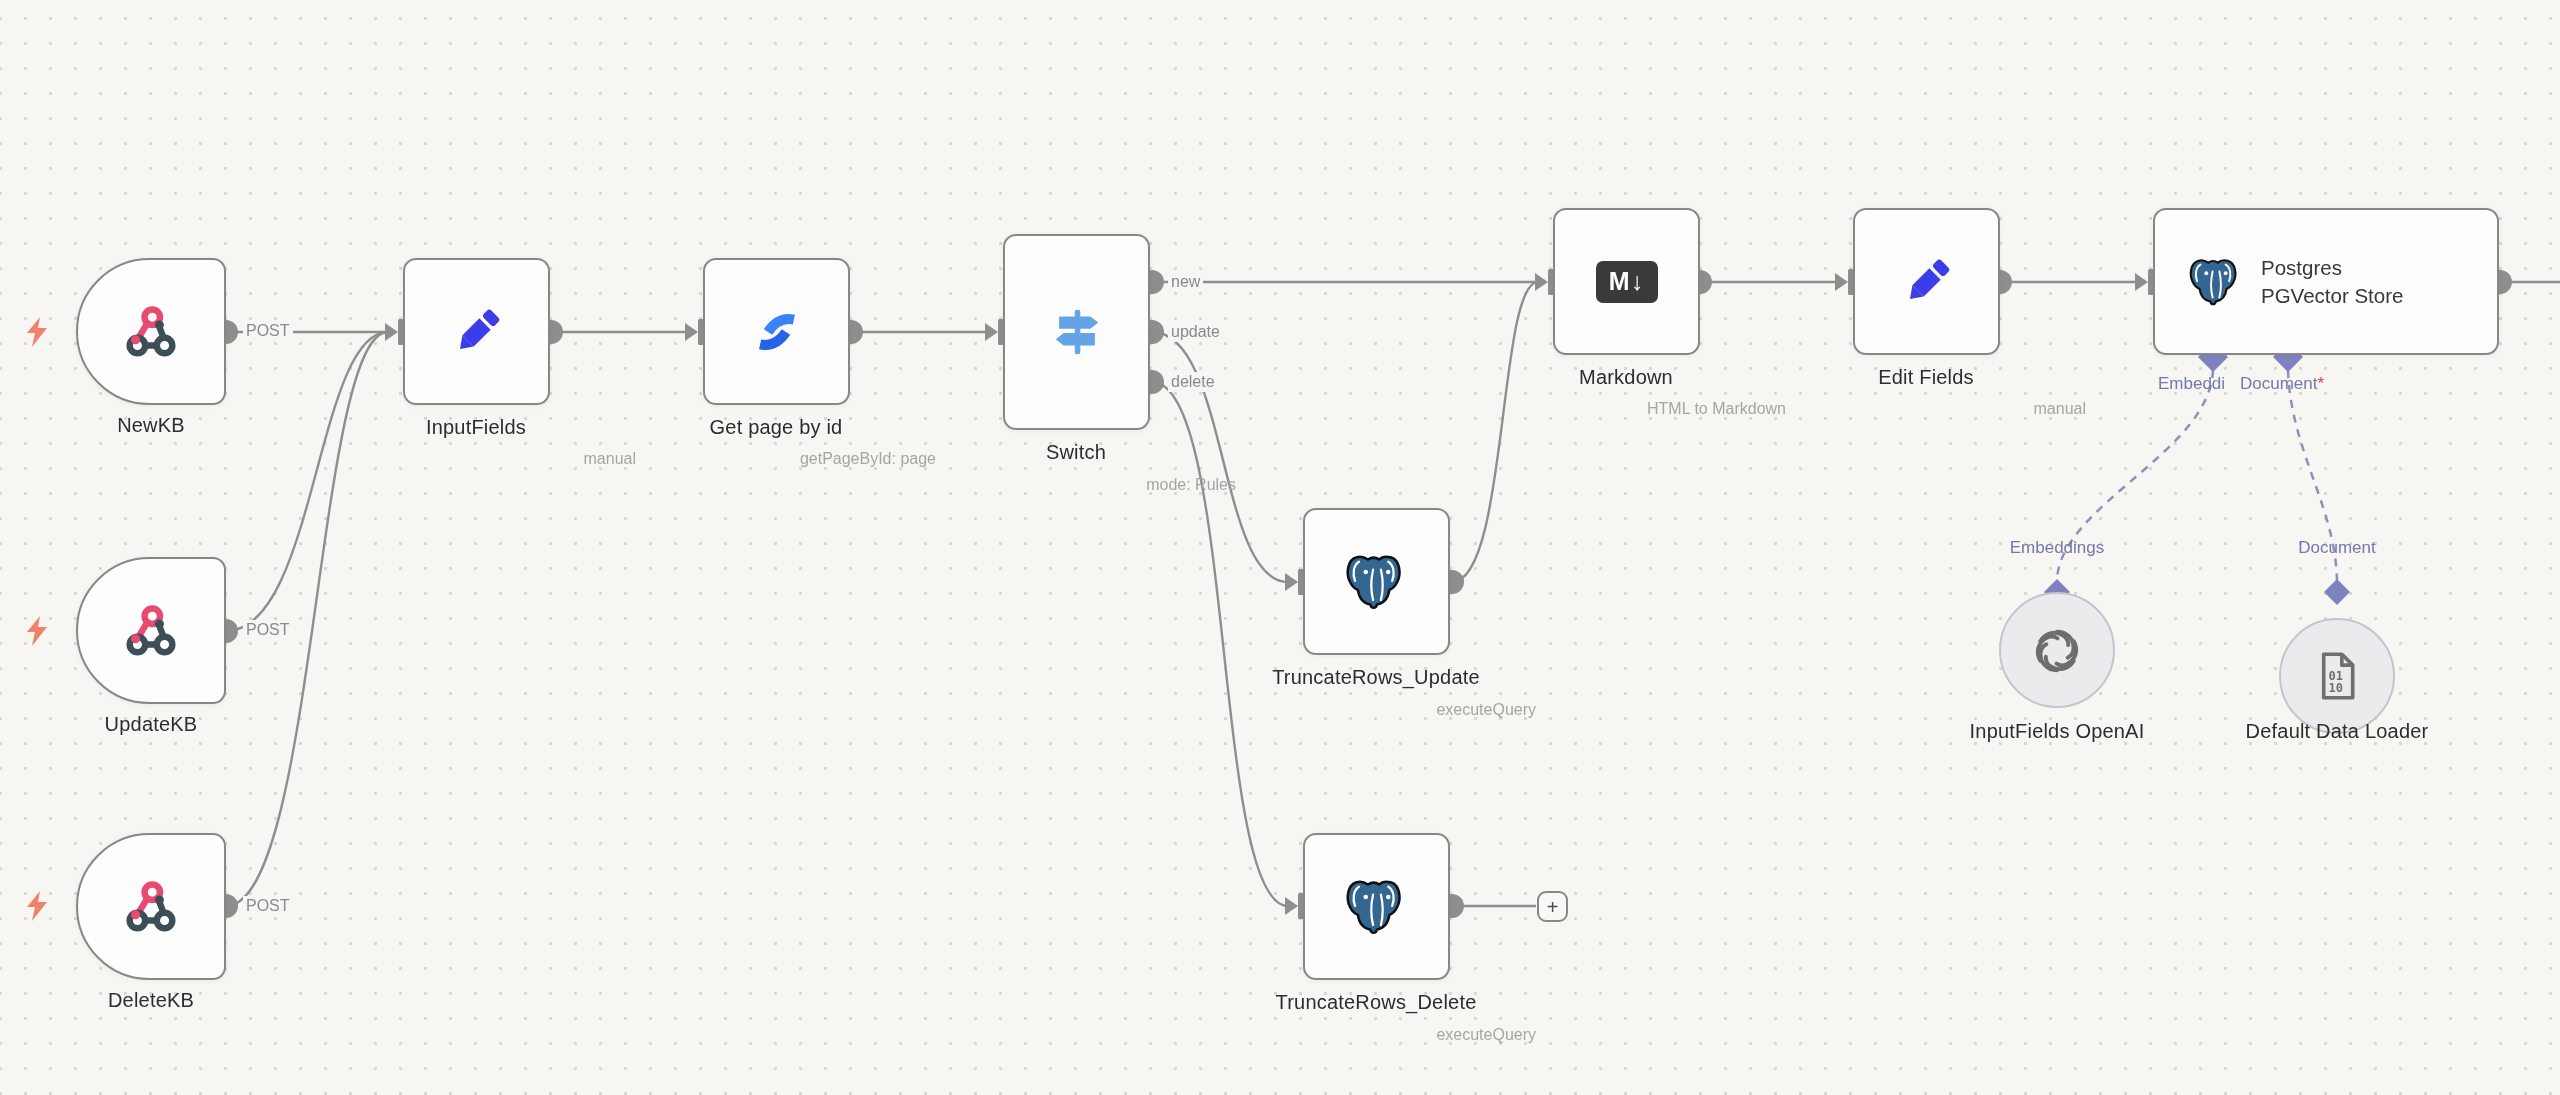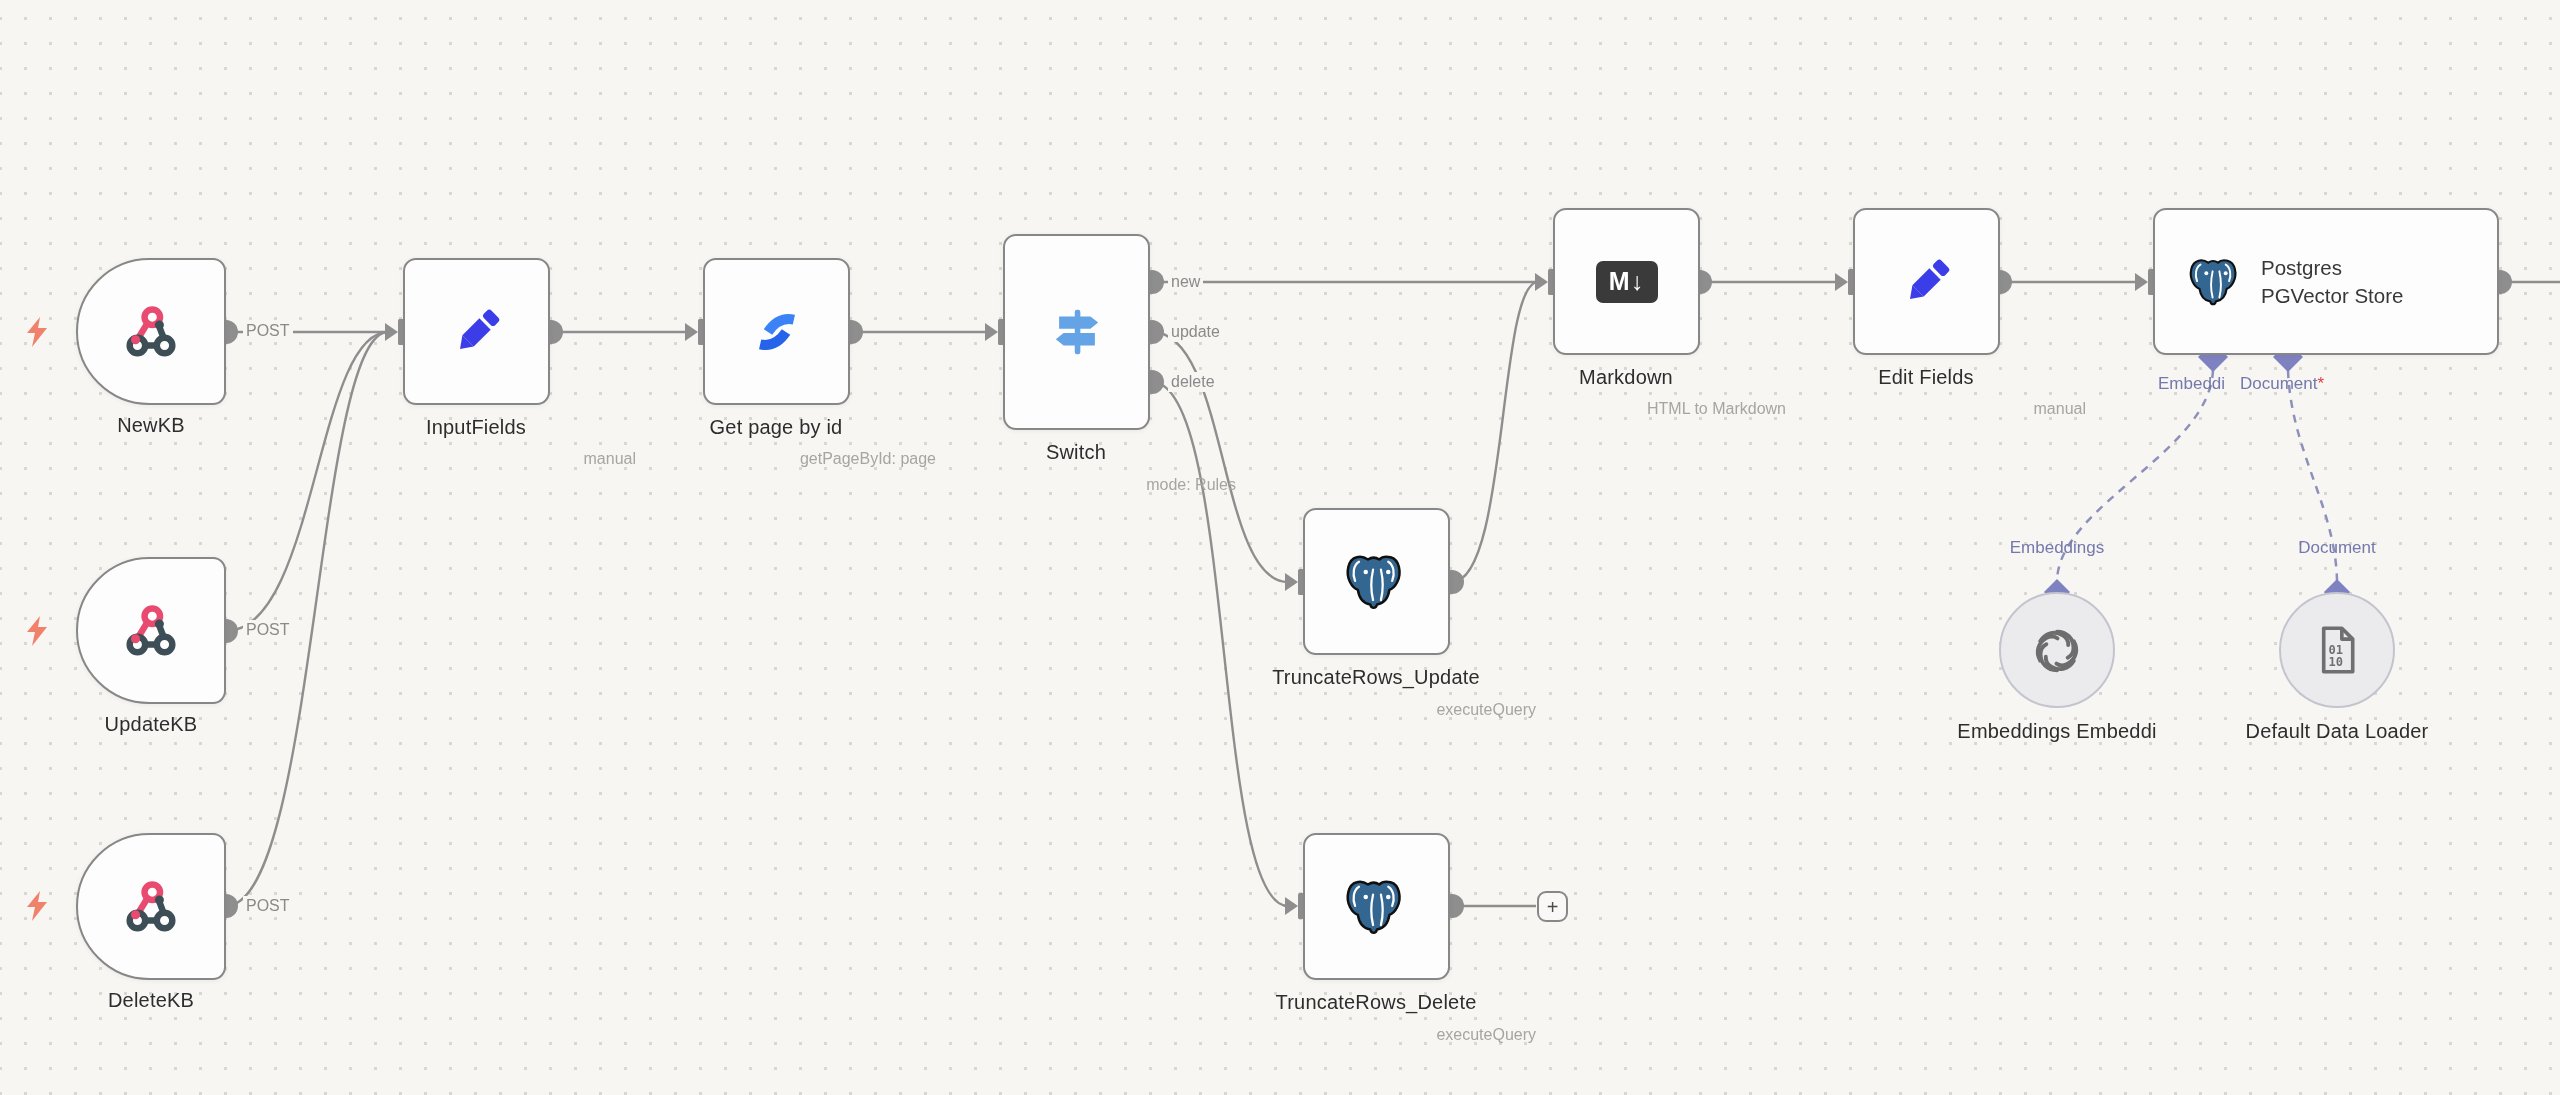--- a/index.html
+++ b/index.html
@@ -311,24 +311,24 @@
       <g transform="translate(32,33)" stroke="#6d6d6d" stroke-width="4" fill="none" stroke-linecap="round">
         <path d="M 0 -20 C 10 -20 17 -13 17 -3 C 17 2 15 5 11 7" transform="rotate(0)"></path>
         <path d="M 0 -20 C 10 -20 17 -13 17 -3 C 17 2 15 5 11 7" transform="rotate(60)"></path>
         <path d="M 0 -20 C 10 -20 17 -13 17 -3 C 17 2 15 5 11 7" transform="rotate(120)"></path>
         <path d="M 0 -20 C 10 -20 17 -13 17 -3 C 17 2 15 5 11 7" transform="rotate(180)"></path>
         <path d="M 0 -20 C 10 -20 17 -13 17 -3 C 17 2 15 5 11 7" transform="rotate(240)"></path>
         <path d="M 0 -20 C 10 -20 17 -13 17 -3 C 17 2 15 5 11 7" transform="rotate(300)"></path>
       </g>
     </svg>
   </div>
-  <div class="label" style="left:1897px;top:720px">Embeddings Embeddi</div>
+  <div class="label" style="left:1897px;top:720px">InputFields OpenAI</div>
 
   <div class="aiplabel" style="left:2237px;top:538px">Document</div>
-  <div class="circle-node" style="left:2279px;top:592px">
+  <div class="circle-node" style="left:2279px;top:618px">
     <svg width="58" height="58" viewBox="0 0 48 48">
       <path d="M 13 6 H 28 L 37 15 V 42 H 13 Z" fill="none" stroke="#6f6f6f" stroke-width="3" stroke-linejoin="round"></path>
       <path d="M 28 6 V 15 H 37" fill="none" stroke="#6f6f6f" stroke-width="3" stroke-linejoin="round"></path>
       <text x="17" y="27" font-family="DejaVu Sans Mono, monospace" font-size="10" font-weight="bold" fill="#6f6f6f">01</text>
       <text x="17" y="37" font-family="DejaVu Sans Mono, monospace" font-size="10" font-weight="bold" fill="#6f6f6f">10</text>
     </svg>
   </div>
   <div class="label" style="left:2177px;top:720px">Default Data Loader</div>
 
 </div>

